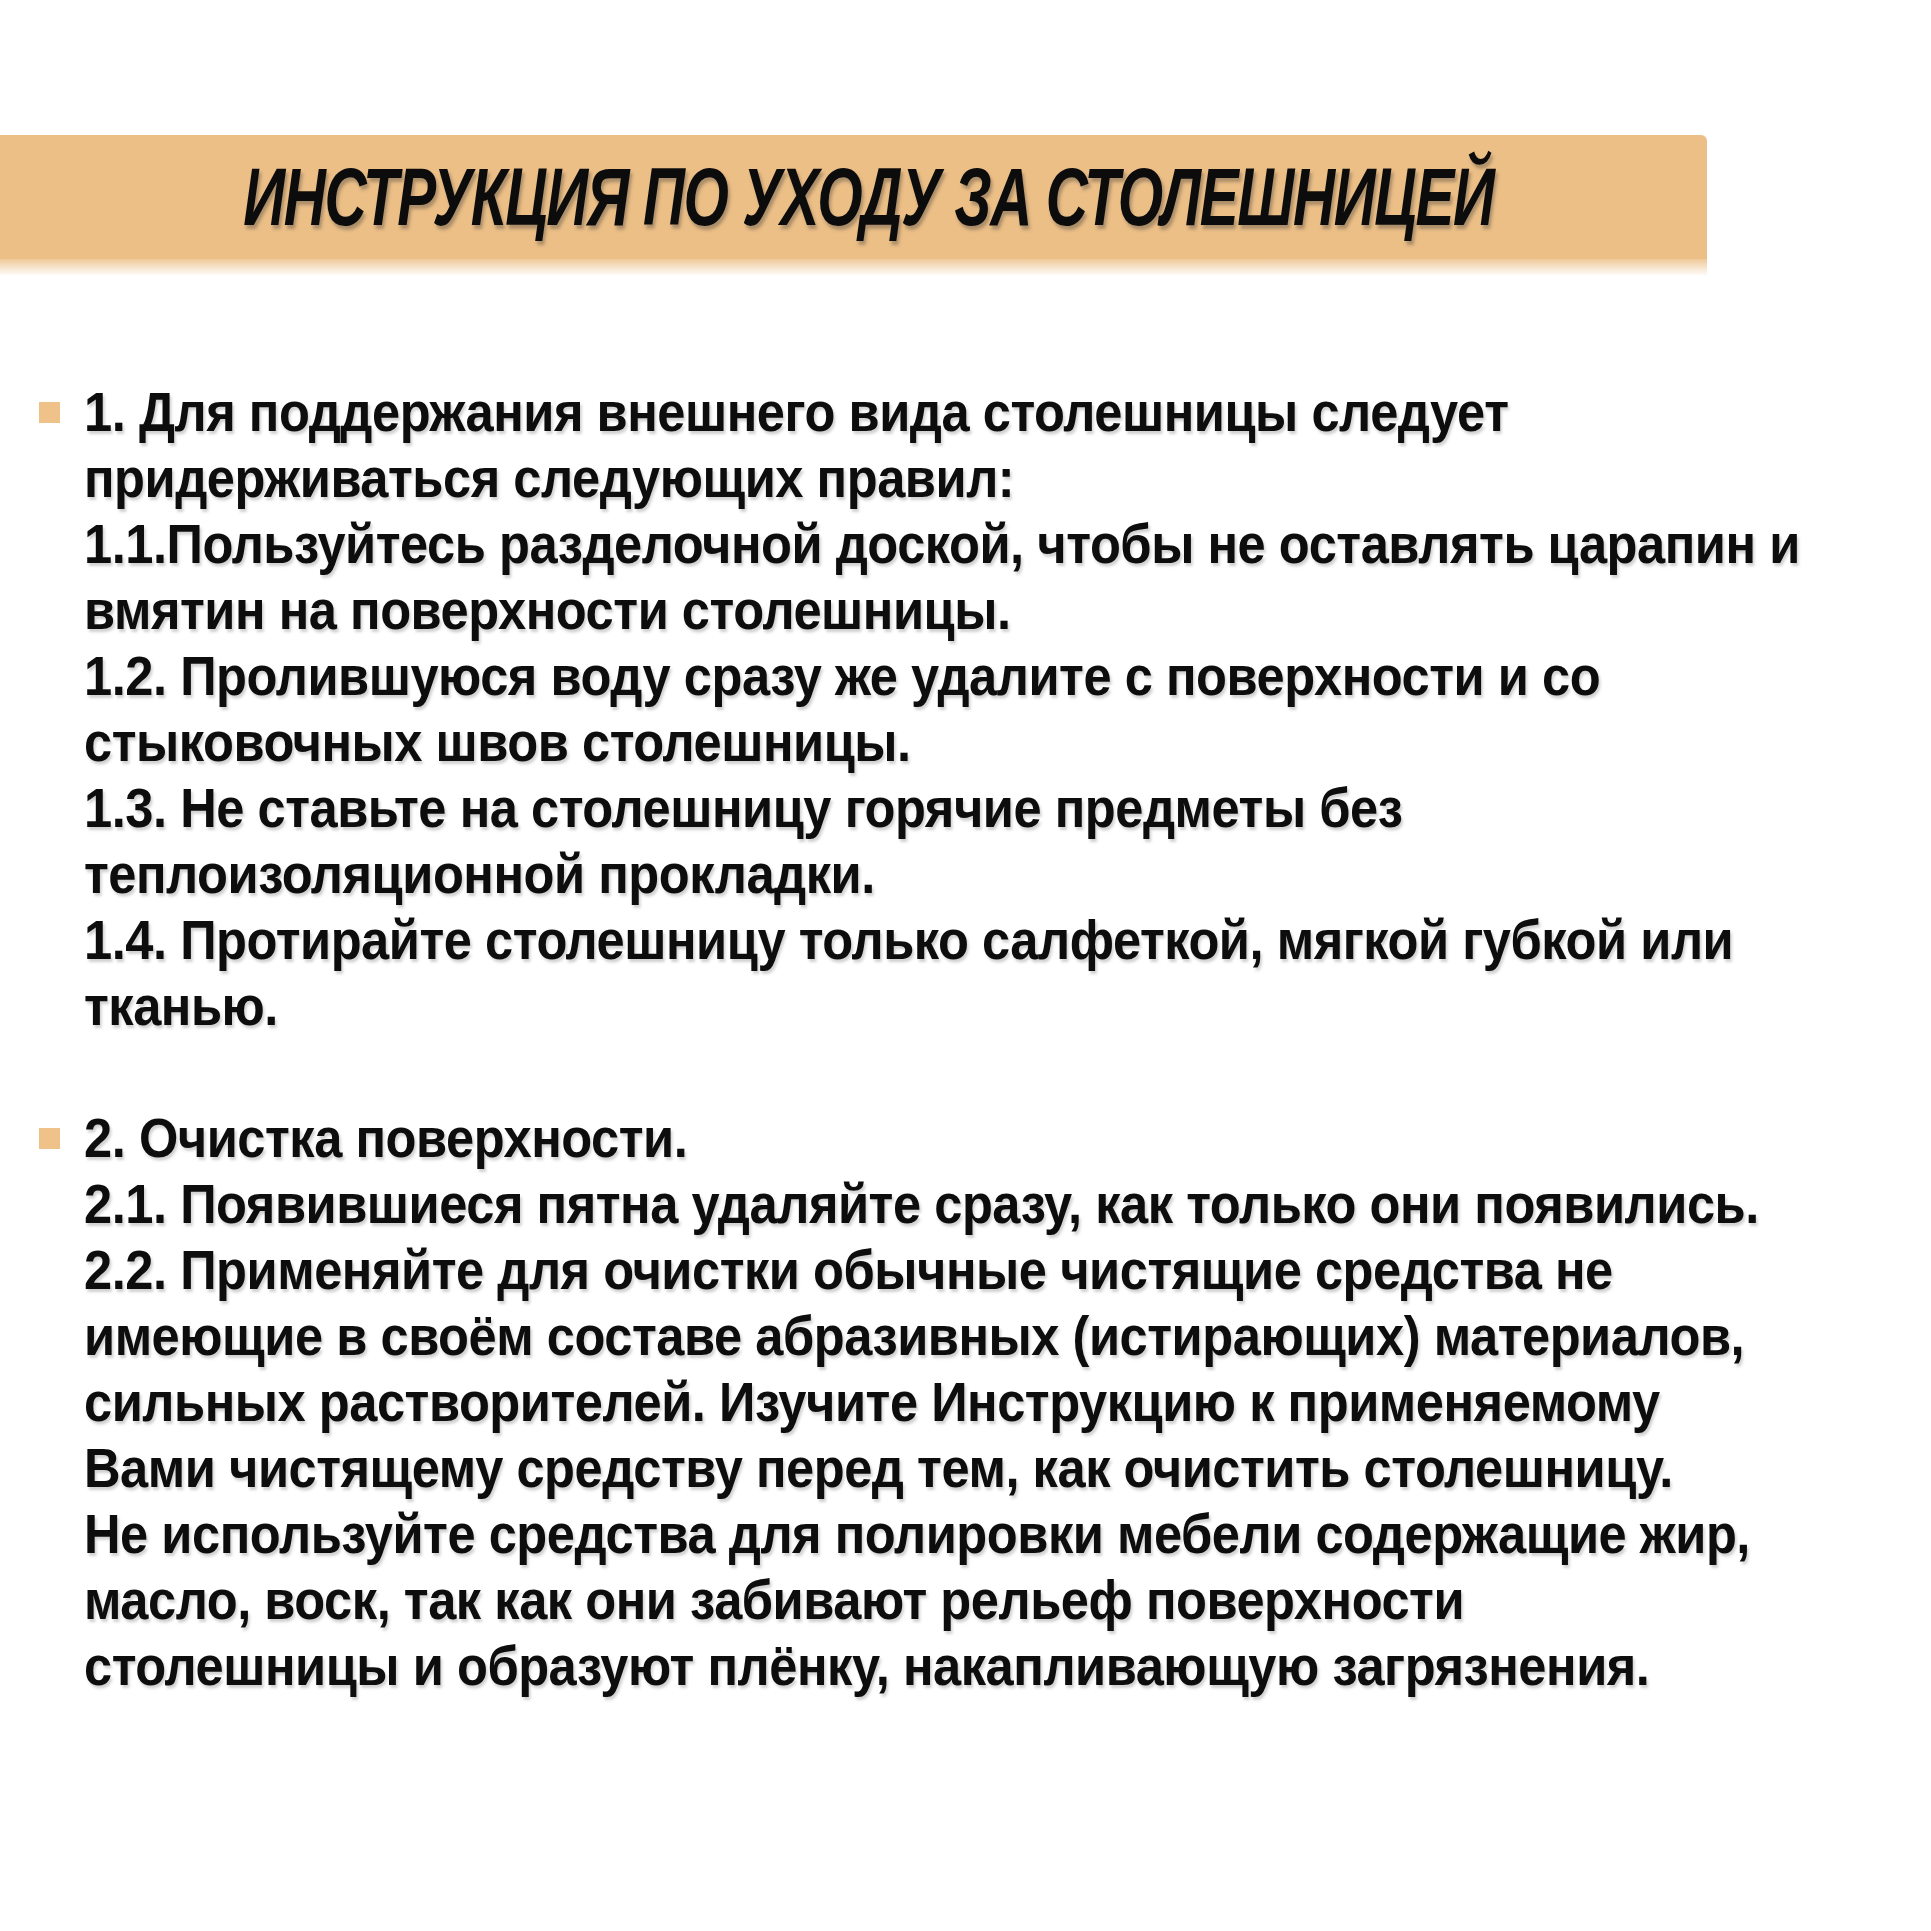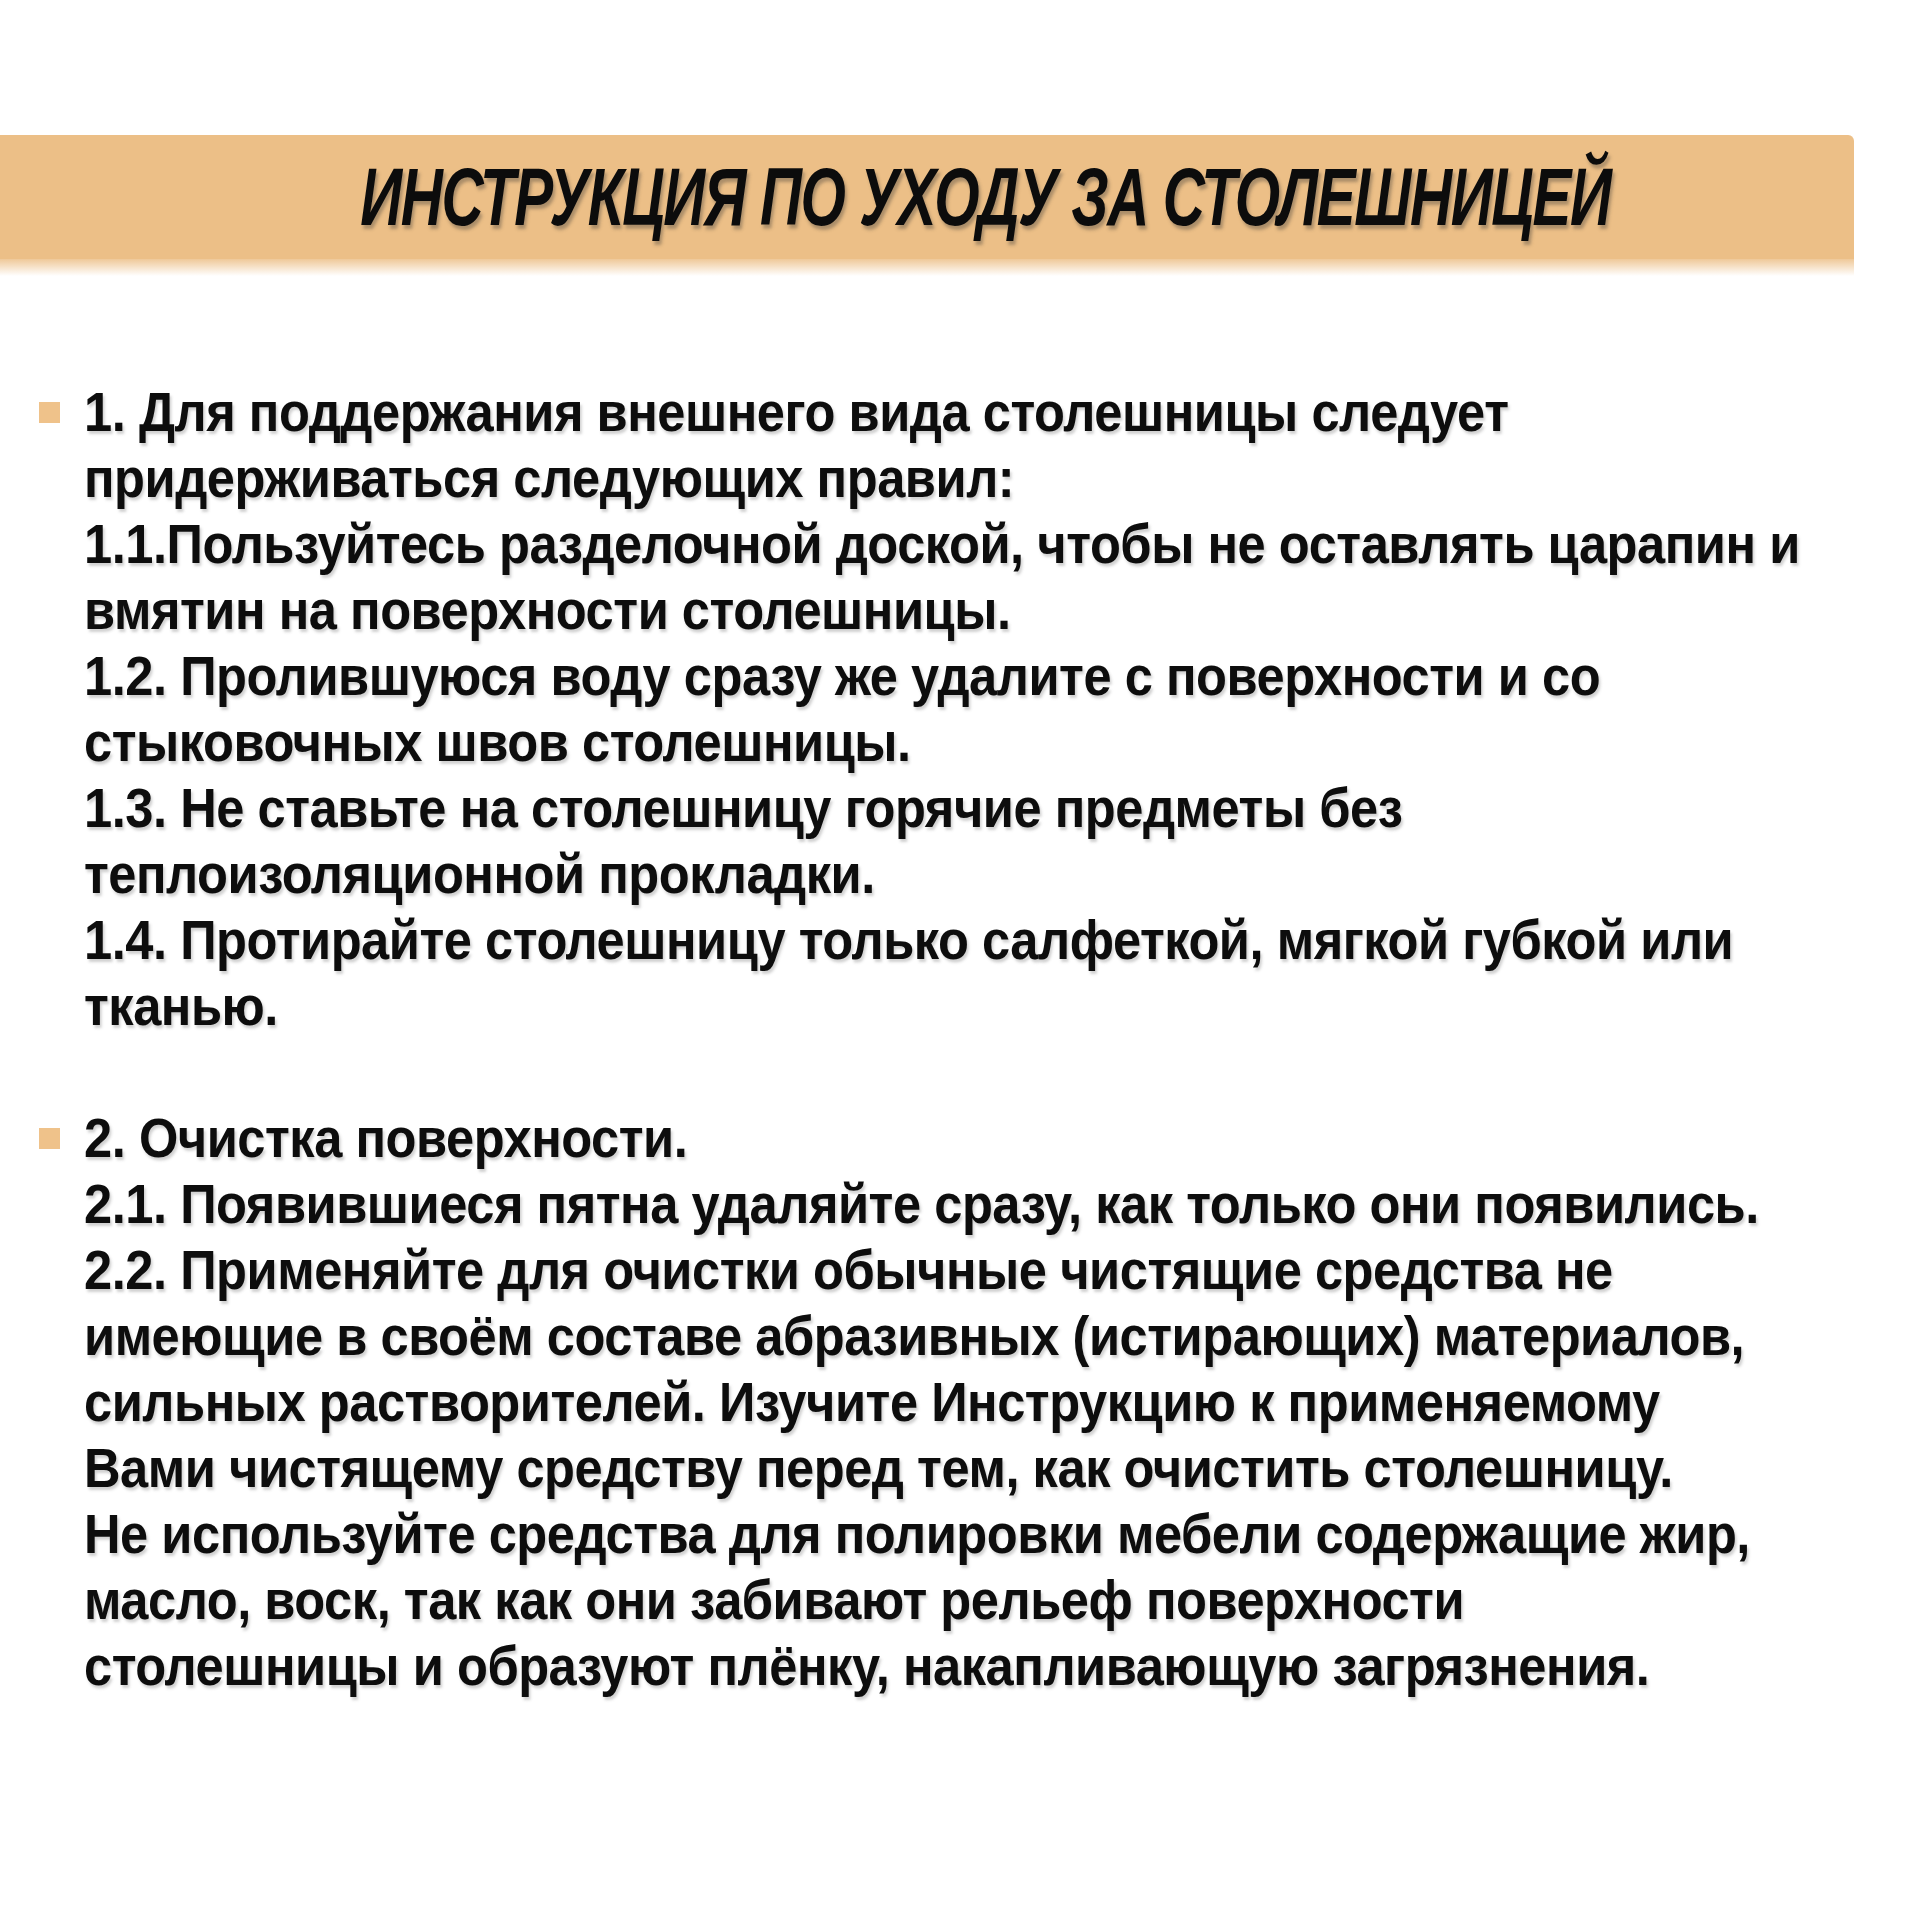--- a/index.html
+++ b/index.html
@@ -15,26 +15,26 @@
     position: relative;
     width: 1931px;
     height: 1931px;
     background: #ffffff;
   }
   
   .band {
     position: absolute;
     left: 0;
     top: 135px;
-    width: 1854px;
+    width: 1707px;
     height: 124px;
     background: #ecbf87;
     display: flex;
     align-items: center;
-    justify-content: flex-end;
+    justify-content: flex-start;
     border-top-right-radius: 5.8px;
   }
   .band::after {
     content: "";
     position: absolute;
     left: 0;
     top: 100%;
     width: 100%;
     height: 17.4px;
     background: linear-gradient(to bottom, rgba(236,191,135,0.85), rgba(236,191,135,0));

